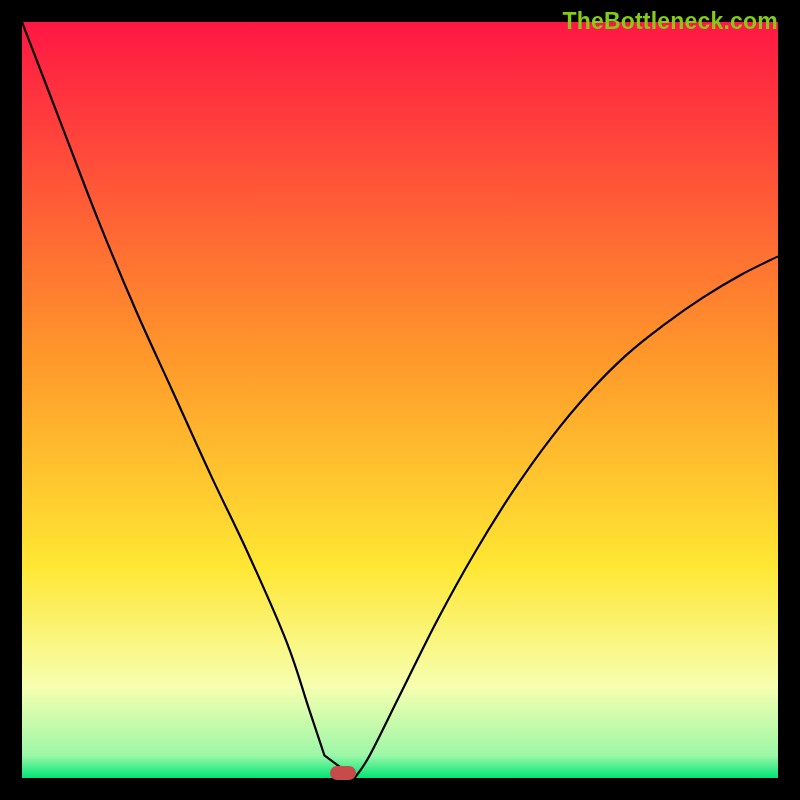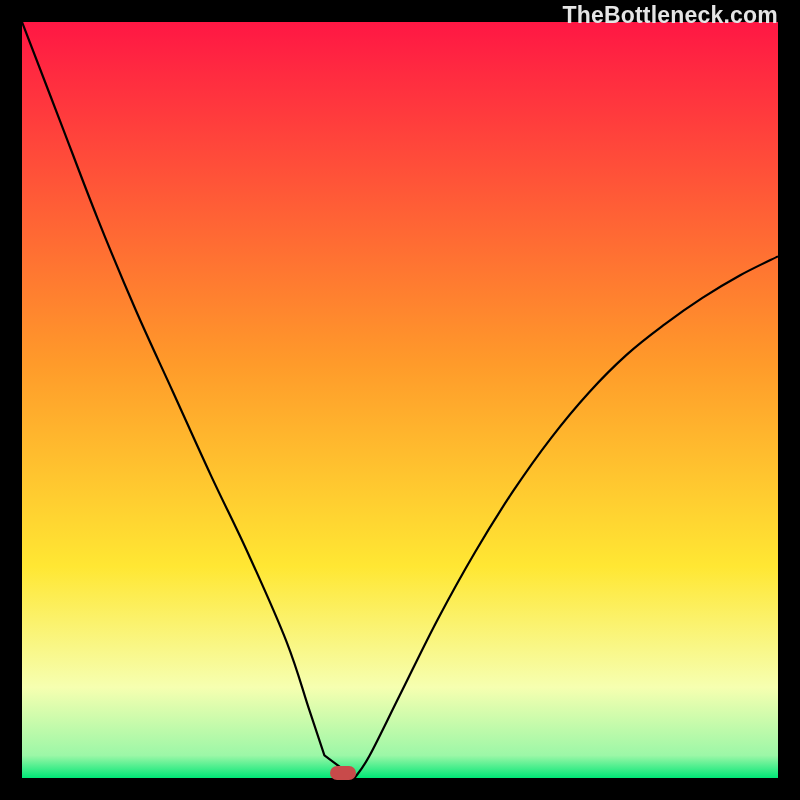--- a/index.html
+++ b/index.html
@@ -12,23 +12,23 @@
     font-family: Arial, Helvetica, sans-serif;
   }
   .frame {
     position: relative;
     width: 800px;
     height: 800px;
     background: #000;
   }
   .watermark {
     position: absolute;
-    top: 2px;
+    top: 8px;
     right: 22px;
-    color: #e5e5e5;
+    color: #84cc16;
     font-size: 23px;
     font-weight: 600;
     letter-spacing: 0.2px;
     z-index: 4;
   }
   .plot {
     position: absolute;
     left: 22px;
     top: 22px;
     width: 756px;

